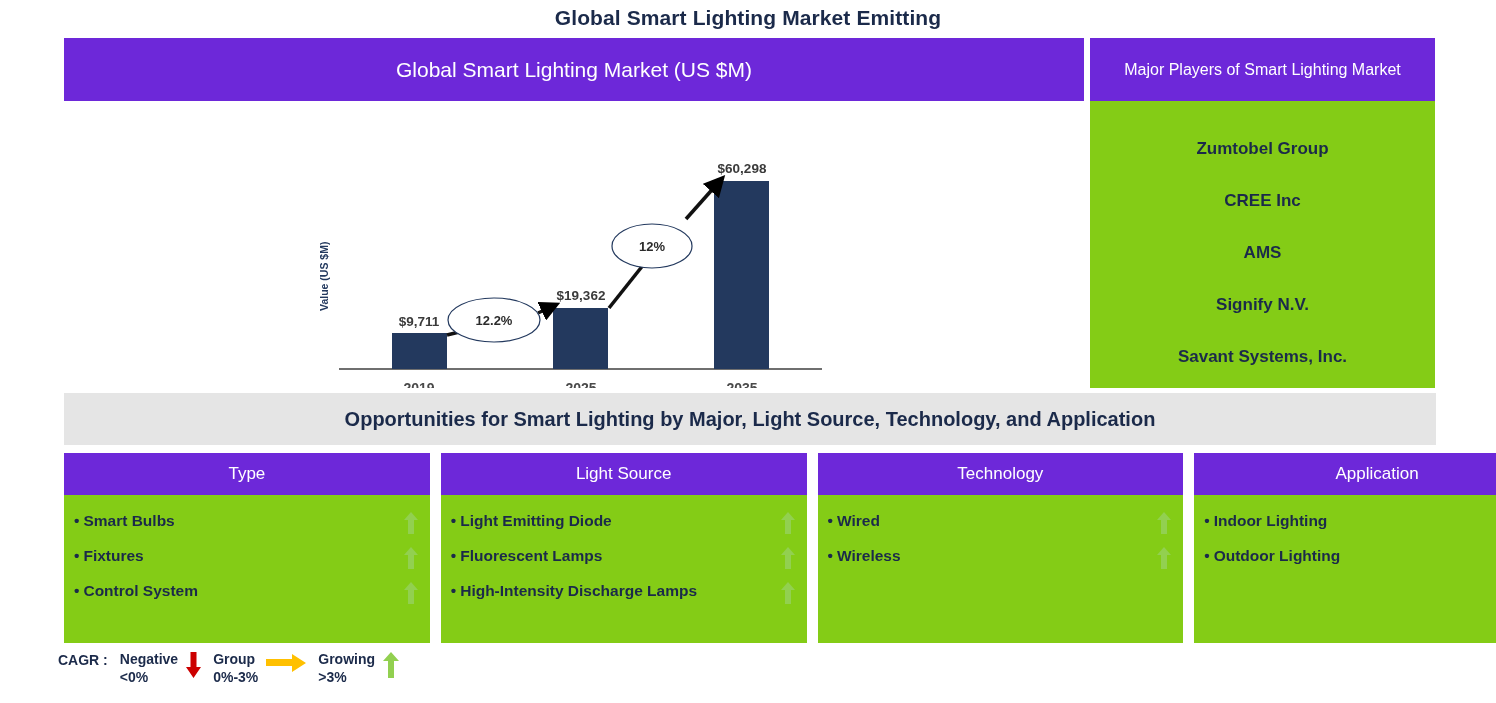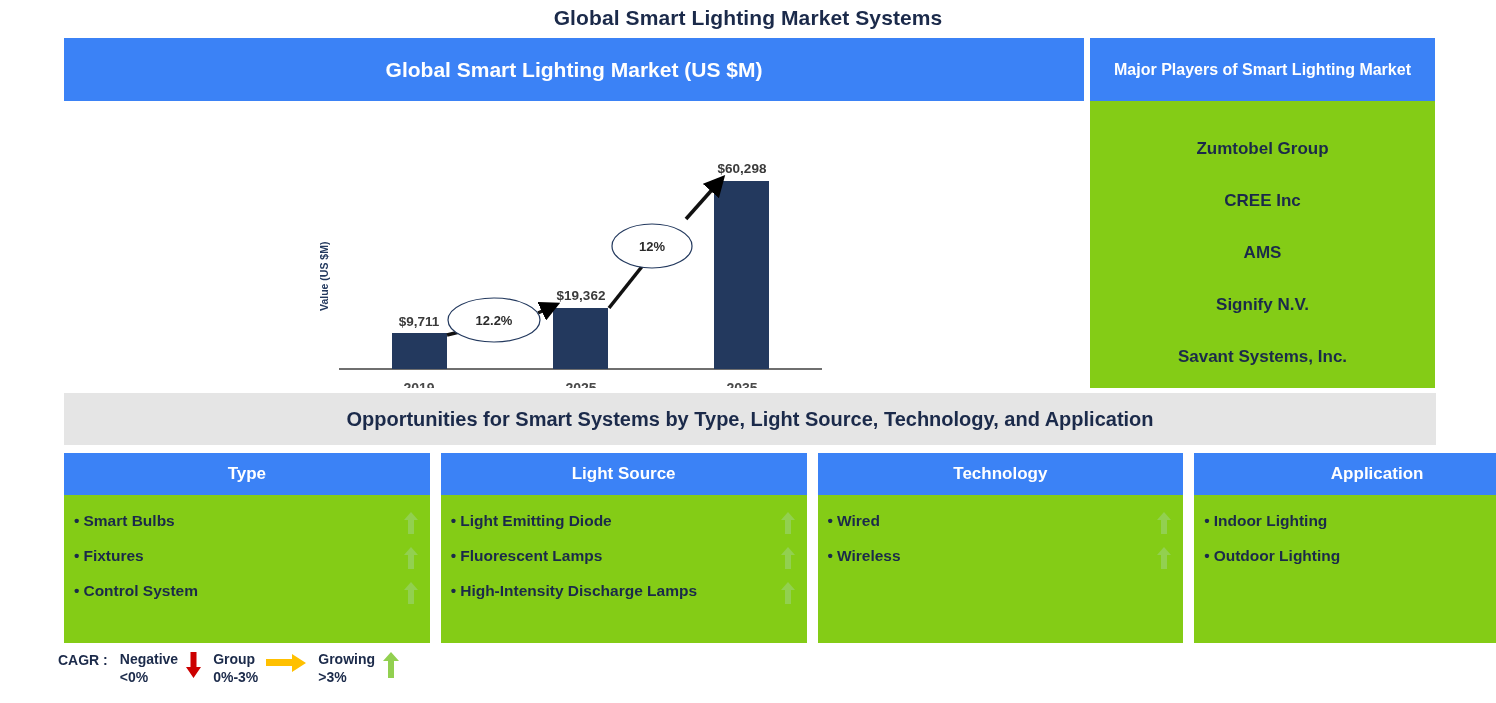--- a/index.html
+++ b/index.html
@@ -29,23 +29,23 @@
     width: 1496px;
     text-align: center;
     font-size: 21px;
     font-weight: bold;
     color: #1b2a4a;
     letter-spacing: 0.1px;
   }
 
   
   .panel-header {
-    background: #3b82f6;
+    background: #6d28d9;
     color: #ffffff;
-    font-weight: bold;
+    font-weight: normal;
     display: flex;
     align-items: center;
     justify-content: center;
     text-align: center;
     box-sizing: border-box;
   }
   .panel-body {
     background: #84cc16;
     box-sizing: border-box;
   }
@@ -240,21 +240,21 @@
     margin-left: 8px;
     margin-right: 2px;
     padding-top: 2px;
   }
 </style>
 </head>
 <body>
 
 <div id="root">
 
-  <div class="main-title">Global Smart Lighting Market Systems</div>
+  <div class="main-title">Global Smart Lighting Market Emitting</div>
 
   <div id="chart-panel">
     <div id="chart-header" class="panel-header">Global Smart Lighting Market (US $M)</div>
 
     <div id="chart-area">
       <svg id="chart-svg" width="1020" height="287" viewBox="0 0 1020 287">
         <defs>
           <marker id="arrowhead" markerWidth="6" markerHeight="6" refX="3" refY="3" orient="auto" markerUnits="strokeWidth">
             <path d="M0,0 L6,3 L0,6 Z" fill="#000000"></path>
           </marker>
@@ -295,21 +295,21 @@
     <div id="players-header" class="panel-header">Major Players of Smart Lighting Market</div>
     <div id="players-body" class="panel-body">
       <div class="player-item">Zumtobel Group</div>
       <div class="player-item">CREE Inc</div>
       <div class="player-item">AMS</div>
       <div class="player-item">Signify N.V.</div>
       <div class="player-item">Savant Systems, Inc.</div>
     </div>
   </div>
 
-  <div id="opp-banner">Opportunities for Smart Systems by Type, Light Source, Technology, and Application</div>
+  <div id="opp-banner">Opportunities for Smart Lighting by Major, Light Source, Technology, and Application</div>
 
   <div id="cat-row">
 
     <div class="cat-col">
       <div class="cat-head panel-header">Type</div>
       <div class="cat-body panel-body">
         <div class="cat-item">
           <span class="cat-item-text"><span class="bullet">•</span><span>Smart Bulbs</span></span>
           <span class="arrow-cell">
             <svg width="14" height="22" viewBox="0 0 14 22">

